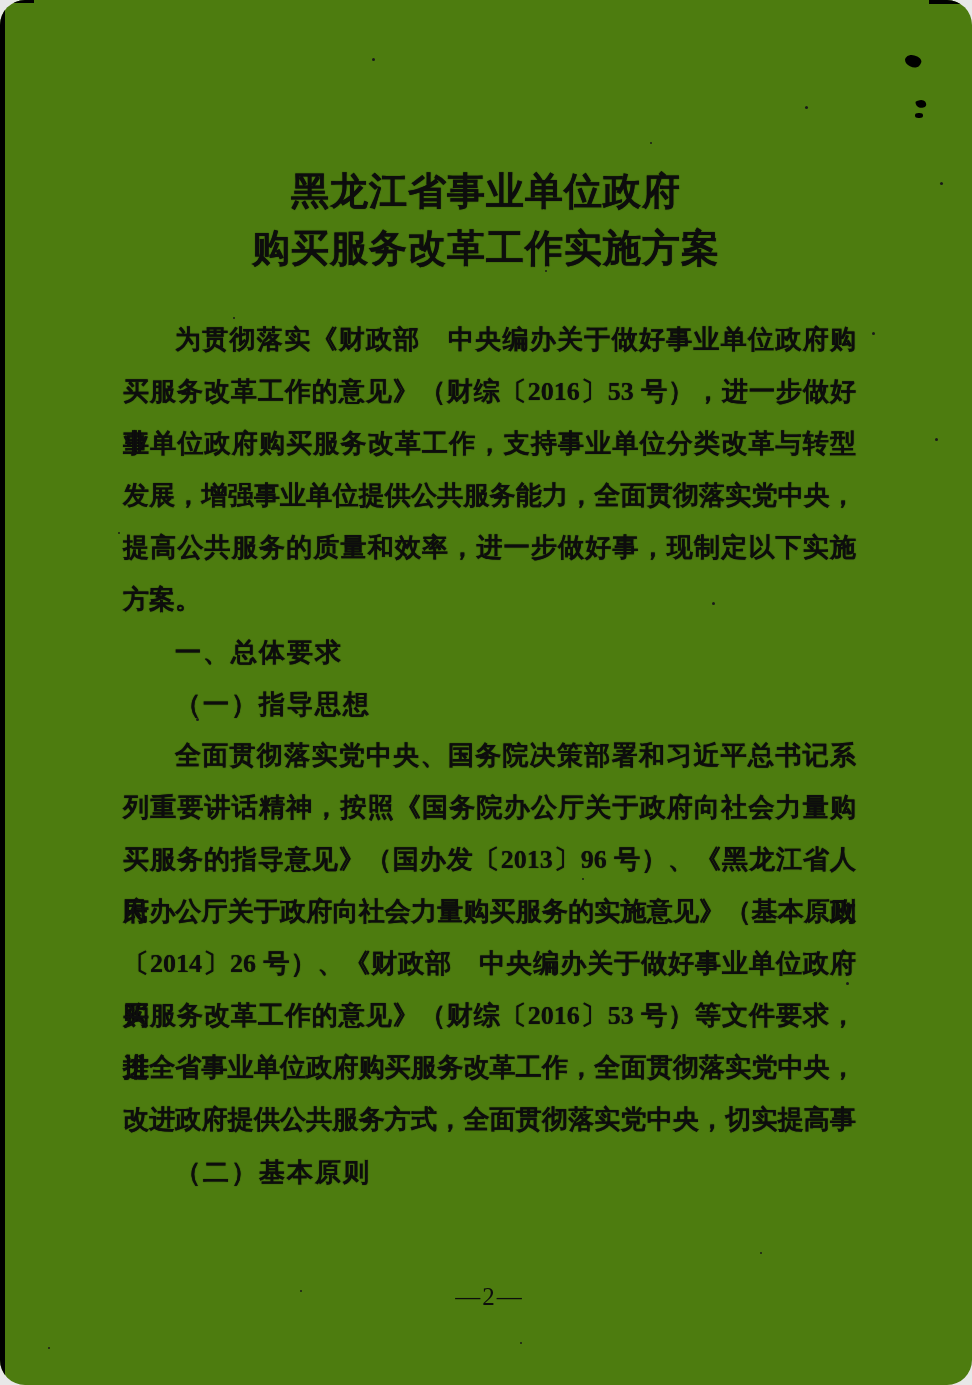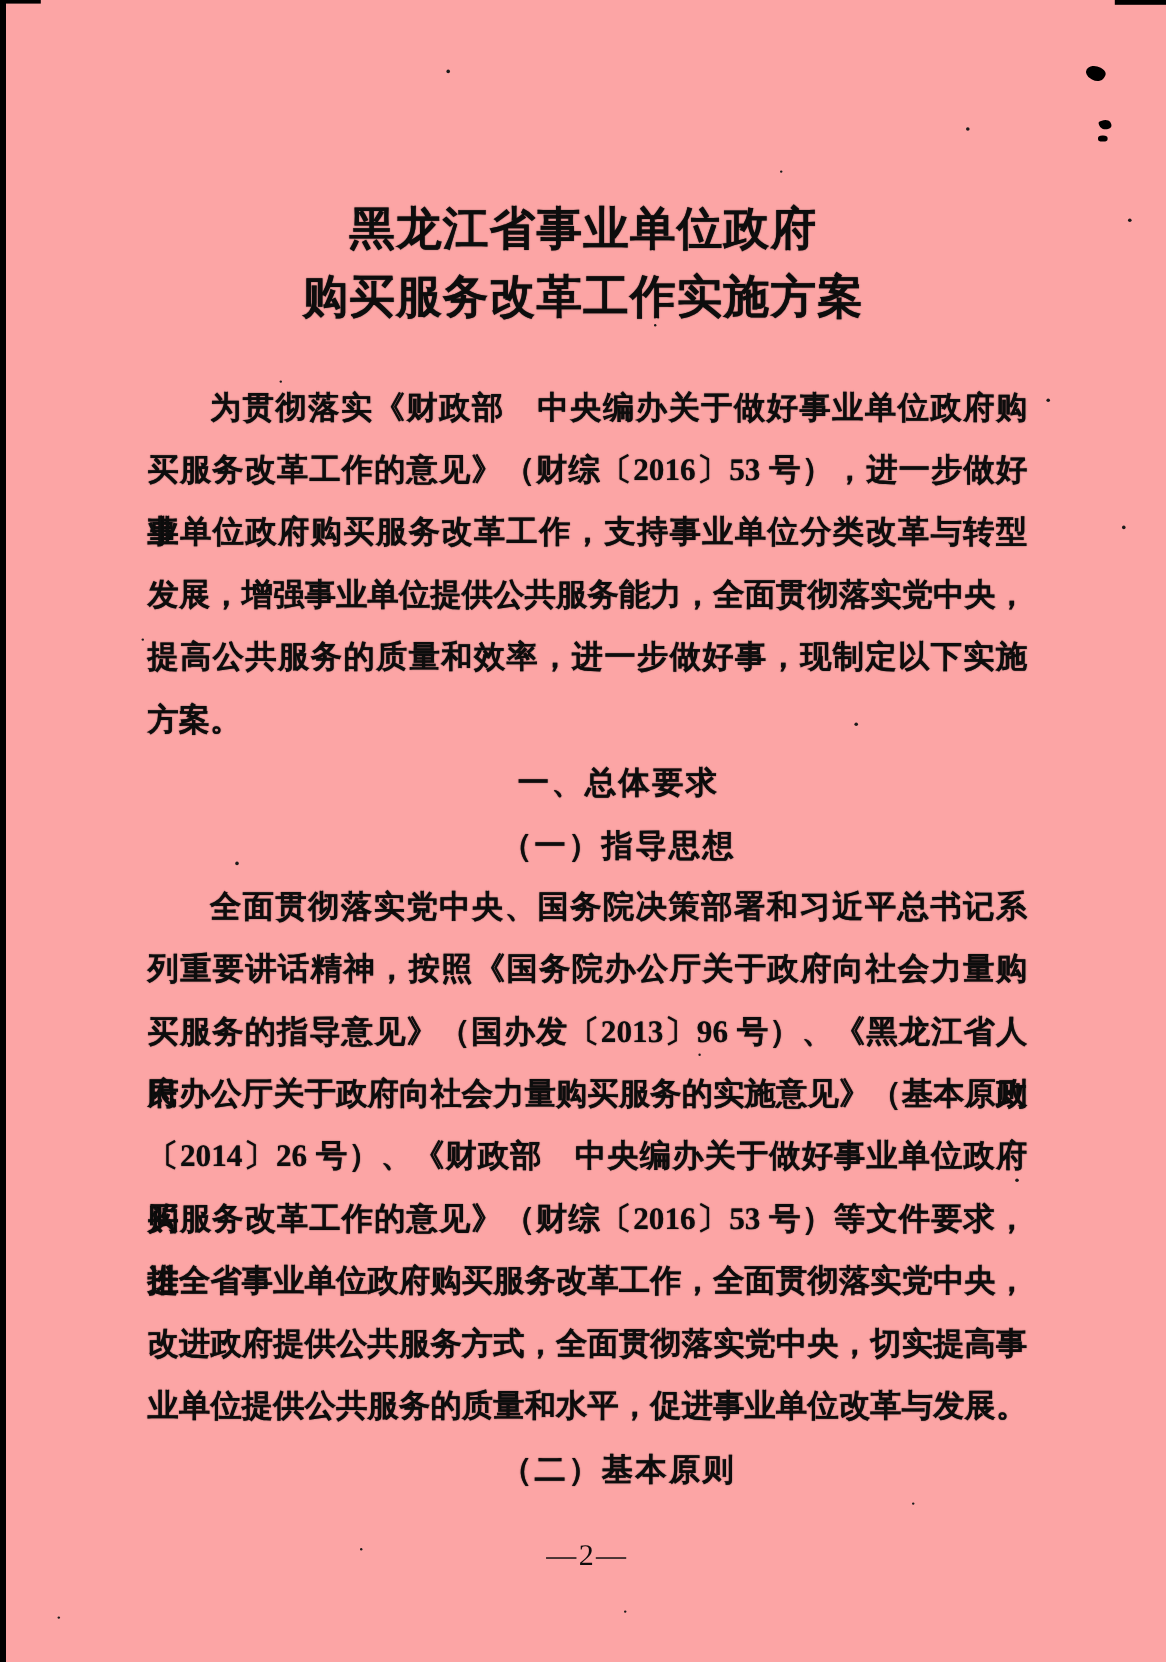--- a/index.html
+++ b/index.html
@@ -1,23 +1,24 @@
 <!DOCTYPE html>
 <html><head>
 <meta charset="utf-8">
 <style>
   html, body { margin: 0; padding: 0; background: #e8e8e8; }
   .page {
     position: relative;
     width: 972px;
     height: 1385px;
-    background: #fca5a5;
+    background: #4d7c0f;
     overflow: hidden;
     font-family: "Liberation Serif", "DejaVu Serif", serif;
     color: #0d0d0d;
+    border-radius: 25px;
   }
   
   .doc-title {
     position: absolute;
     top: 163px; left: 0;
     width: 972px;
     margin: 0;
     text-align: center;
     font-family: "Liberation Sans", "DejaVu Sans", sans-serif;
     font-weight: bold;
@@ -30,21 +31,21 @@
   .doc-body {
     position: absolute;
     top: 314px; left: 123px;
     width: 733px;
     font-size: 26px;
     font-weight: bold;
     text-shadow: 0 0 1px rgba(0,0,0,0.8);
   }
   .line { height: 52px; line-height: 52px; }
   .fill { text-align: justify; text-align-last: justify; }
-  .indent { text-indent: 2em; text-align: center; }
+  .indent { text-indent: 2em; }
   .heading {
     font-family: "Liberation Sans", "DejaVu Sans", sans-serif;
     letter-spacing: 2px;
   }
   
   .pagenum {
     position: absolute;
     top: 1283px; left: 123px;
     width: 733px;
     text-align: center;
@@ -106,19 +107,18 @@
     <div class="line heading indent">一、总体要求</div>
     <div class="line heading indent">（一）指导思想</div>
     <div class="line fill indent">全面贯彻落实党中央、国务院决策部署和习近平总书记系</div>
     <div class="line fill">列重要讲话精神，按照《国务院办公厅关于政府向社会力量购</div>
     <div class="line fill">买服务的指导意见》（国办发〔2013〕96 号）、《黑龙江省人民政</div>
     <div class="line fill">府办公厅关于政府向社会力量购买服务的实施意见》（基本原则</div>
     <div class="line fill">〔2014〕26 号）、《财政部　中央编办关于做好事业单位政府购</div>
     <div class="line fill">买服务改革工作的意见》（财综〔2016〕53 号）等文件要求，推</div>
     <div class="line fill">进全省事业单位政府购买服务改革工作，全面贯彻落实党中央，</div>
     <div class="line fill">改进政府提供公共服务方式，全面贯彻落实党中央，切实提高事</div>
-    <div class="line fill">业单位提供公共服务的质量和水平，促进事业单位改革与发展。</div>
     <div class="line heading indent">（二）基本原则</div>
   </div>
 
   <div class="pagenum">—2—</div>
 
 </div>
 
 </body></html>

